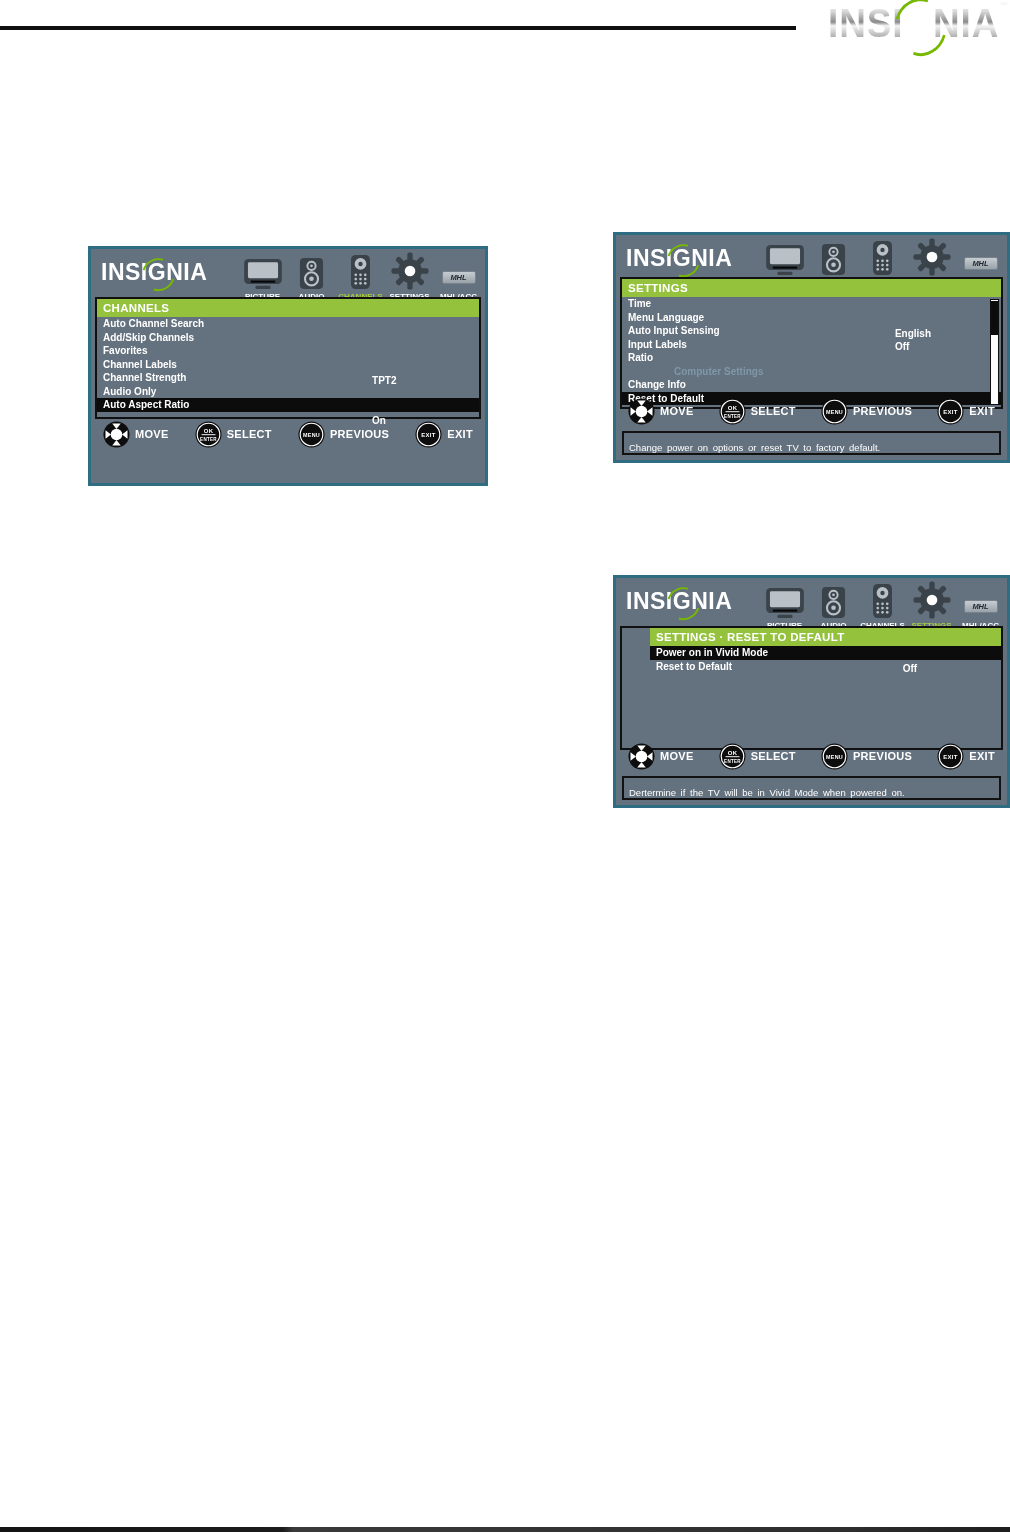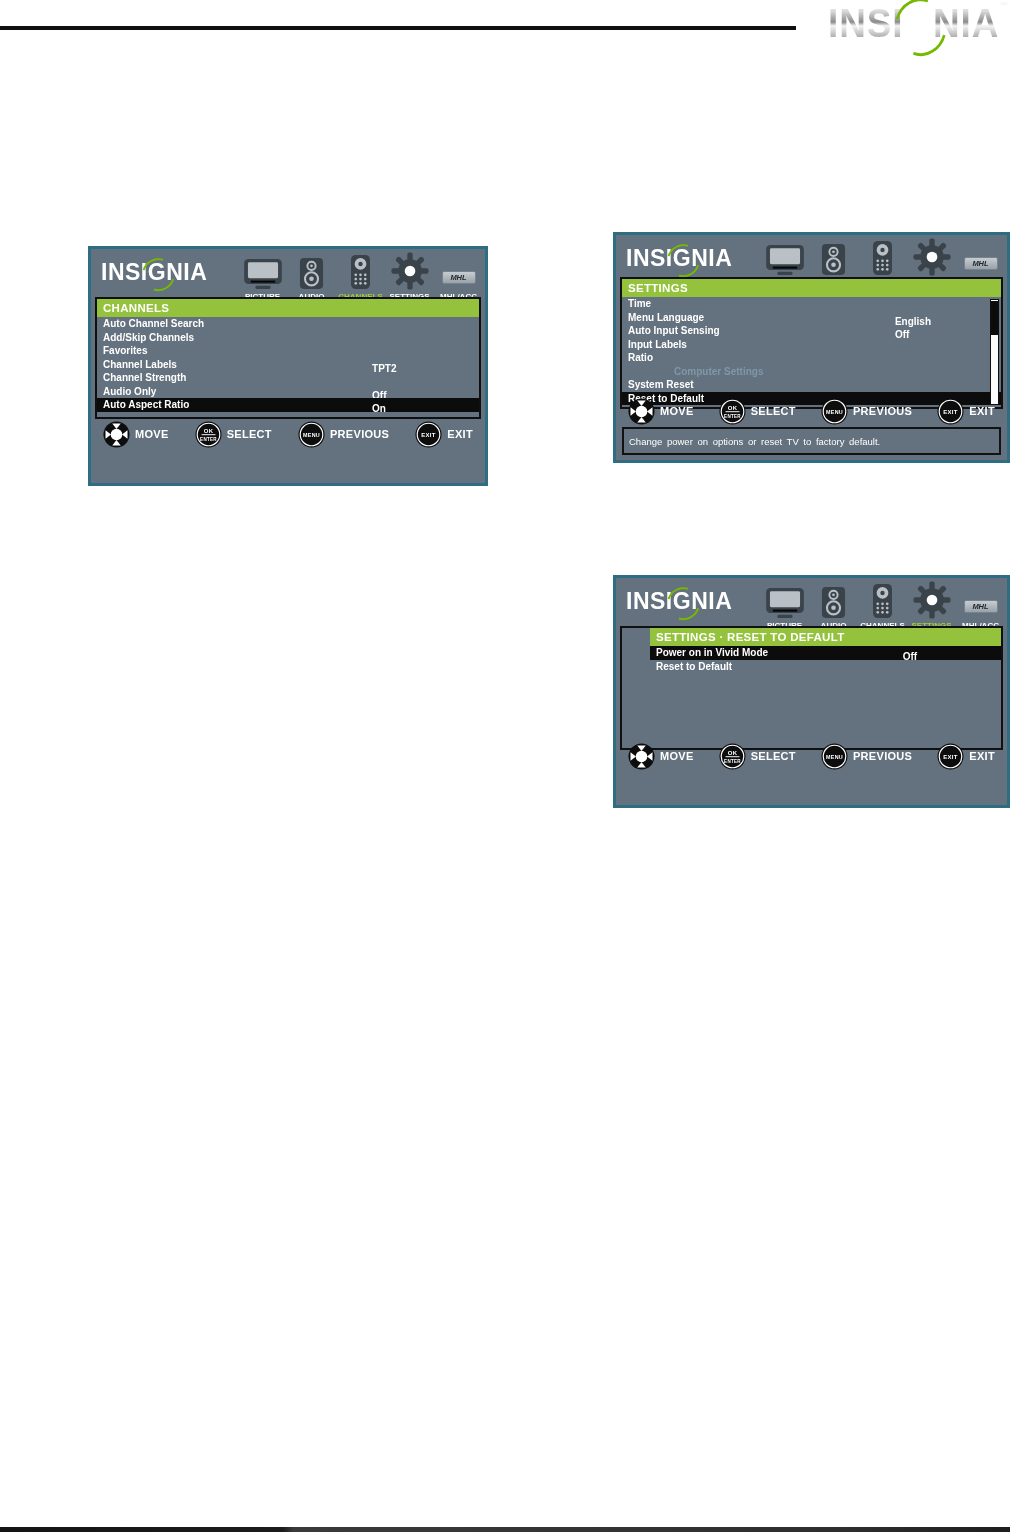--- a/index.html
+++ b/index.html
@@ -46,29 +46,29 @@
     display:flex;align-items:center;justify-content:center;box-sizing:border-box;
   }
   .list-box{position:absolute;left:4px;right:4px;top:48px;height:118px;border:2px solid #101010;box-sizing:content-box;background:var(--slate,#64717e);}
   #screen-1 .list-box{top:42px;height:128px;}
   #screen-2 .list-box{height:120px;padding-left:28px;}
   .list-header{height:18px;line-height:18px;background:var(--accent-green,#94c23c);color:#fff;
     font-size:11.5px;font-weight:700;padding-left:6px;letter-spacing:0.3px;}
   .row{position:relative;height:13.5px;line-height:13.8px;font-size:10px;font-weight:700;color:#fff;padding-left:6px;}
   .row.selected{background:var(--hilite,#0c0c0c);}
   .row.disabled{color:var(--disabled,#7e98a8);margin-left:46px;}
-  .row .value{position:absolute;left:72%;top:4px;text-align:right;}
+  .row .value{position:absolute;left:72%;top:16px;text-align:right;}
   .scrollbar{position:absolute;top:20px;right:2px;bottom:2px;width:9px;background:#fdfdfd;border:1px solid #101010;box-sizing:border-box;}
   .scroll-thumb{position:absolute;top:1px;left:0;right:0;height:34px;background:#0c0c0c;}
   .controls{position:absolute;left:12px;right:12px;bottom:34px;height:30px;display:flex;justify-content:space-between;align-items:center;}
   .ctrl{display:flex;align-items:center;gap:5px;color:#fff;font-weight:700;font-size:11px;letter-spacing:0.3px;}
   .ctrl-icon{width:27px;height:27px;display:inline-block;}
   .ctrl-icon svg{width:27px;height:27px;display:block;}
   .help{position:absolute;left:6px;right:6px;bottom:5px;height:24px;border:2px solid #121212;
-    display:flex;align-items:center;padding:12px 5px;font-size:9.5px;color:#fff;word-spacing:2px;box-sizing:border-box;}
+    display:flex;align-items:flex-end;padding:0 5px;font-size:9.5px;color:#fff;word-spacing:2px;box-sizing:border-box;}
 </style>
 </head>
 <body style="--accent-green: #94c23c; --active-green: #a6cb3f; --ring-green: #76b900; --teal: #2f6d82; --slate: #64717e; --hilite: #0c0c0c; --disabled: #7e98a8;">
 
 <div class="top-rule"></div>
 <div class="brand" id="brand">INSI<span class="g-ring">G</span>NIA<sup class="tm">™</sup></div>
 <div id="screens-container">
     <div class="screen" id="screen-0">
     <div class="tv-logo">INSI<span class="g-ring">G</span>NIA</div>
     <div class="tabs">
@@ -280,21 +280,21 @@
       </div>
     <div class="list-box">
       <div class="list-header">SETTINGS</div>
       <div class="rows">
           <div class="row"><span class="label">Time</span></div>
           <div class="row"><span class="label">Menu Language</span><span class="value">English</span></div>
           <div class="row"><span class="label">Auto Input Sensing</span><span class="value">Off</span></div>
           <div class="row"><span class="label">Input Labels</span></div>
           <div class="row"><span class="label">Ratio</span></div>
           <div class="row disabled"><span class="label">Computer Settings</span></div>
-          <div class="row"><span class="label">System Reset</span></div>
+          <div class="row"><span class="label">Change Info</span></div>
           <div class="row selected"><span class="label">Reset to Default</span></div>
         </div>
       <div class="scrollbar">
         <div class="scroll-thumb"></div>
       </div>
     </div>
     <div class="controls">
         <div class="ctrl">
           <span class="ctrl-icon">
             <svg viewBox="0 0 28 28">
@@ -470,15 +470,18 @@
           <span class="ctrl-icon">
             <svg viewBox="0 0 28 28">
               <circle cx="14" cy="14" r="13.5" fill="#0d0d0d"></circle>
               <circle cx="14" cy="14" r="11.7" fill="none" stroke="#ffffff" stroke-width="1.2"></circle>
               <text x="14" y="16.6" font-size="6.2" font-family="Liberation Sans, sans-serif" font-weight="bold" fill="#ffffff" text-anchor="middle">EXIT</text>
             </svg>
           </span>
           <span>EXIT</span>
         </div>
       </div>
+    <div class="help">
+      <span class="help-text">Dertermine if the TV will be in Vivid Mode when powered on.</span>
+    </div>
   </div>
   </div>
 <div class="bottom-rule"></div>
 
 </body></html>

